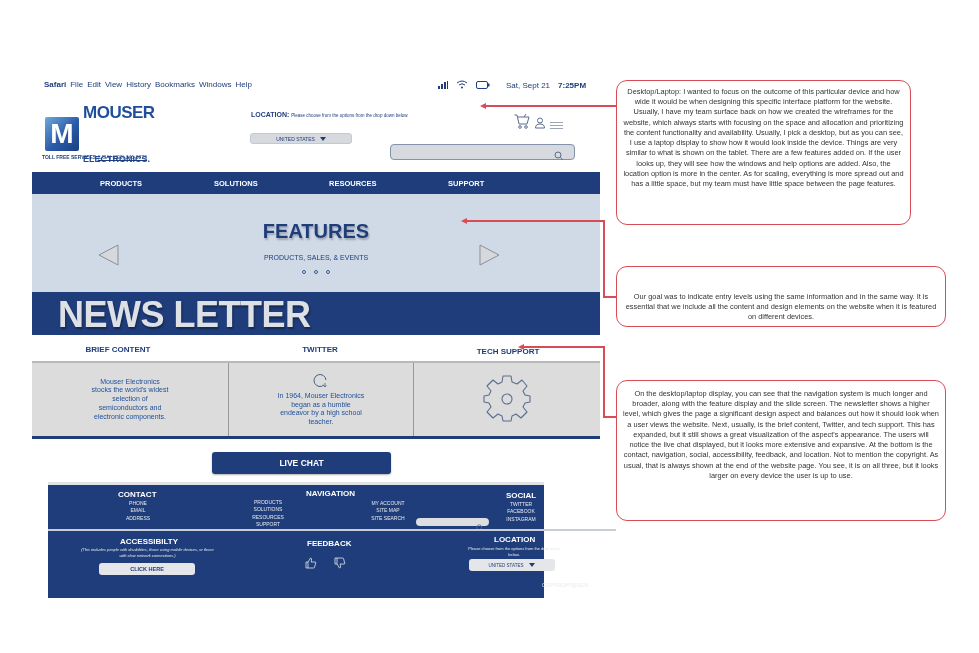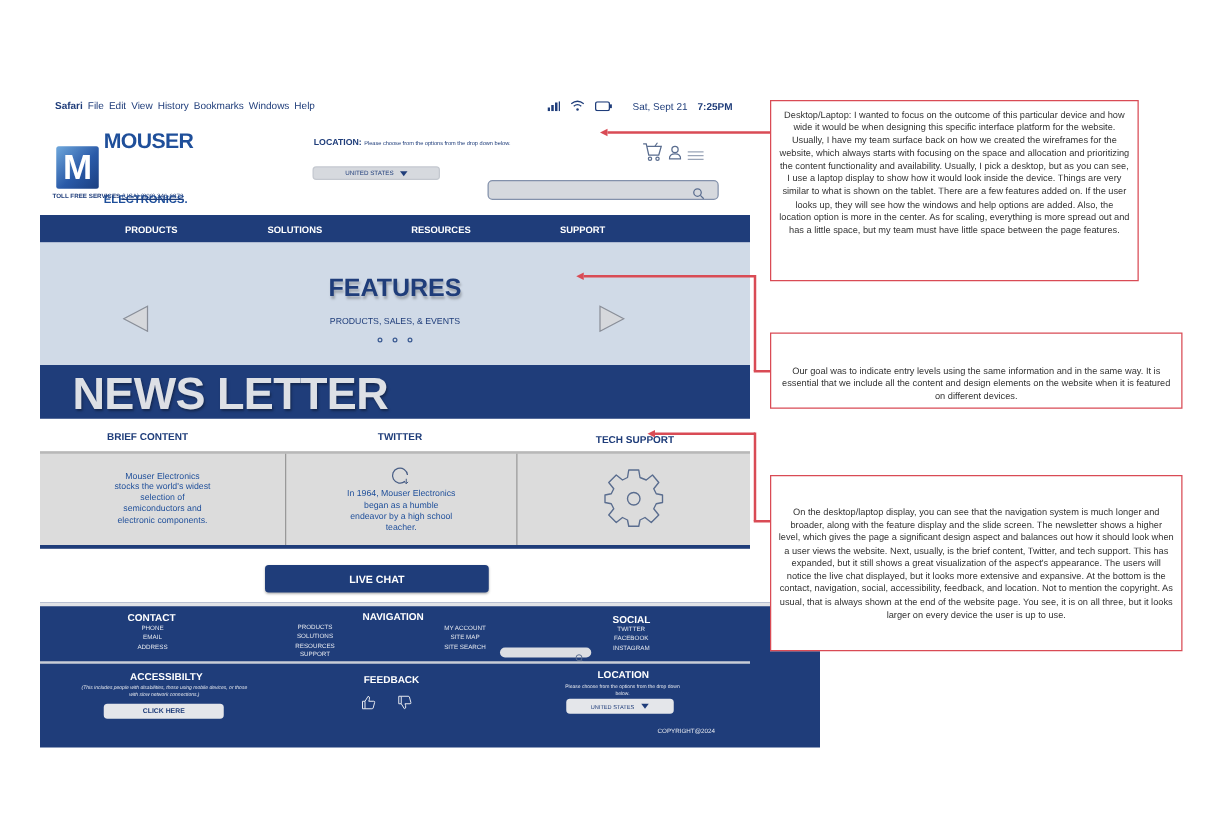--- a/index.html
+++ b/index.html
@@ -51,35 +51,35 @@
   .colheads { position: absolute; top: 173px; left: 0; width: 568px; height: 16px; font-size: 8px; font-weight: bold; color: #1f3d7a; }
   .colheads div { position: absolute; text-align: center; width: 190px; }
   .cols { position: absolute; top: 189px; left: 0; width: 568px; height: 78px; background: #dcdcdc; border-top: 2px solid #b8b8b8; border-bottom: 3px solid #1f3d7a; display: flex; }
   .col { flex: 1; border-right: 1px solid #999; display: flex; align-items: center; justify-content: center; flex-direction: column; font-size: 7px; color: #1f4f9a; text-align: center; line-height: 1.25; }
   .col:last-child { border-right: none; }
   .col:first-child { flex: 0 0 197px; }
   .col:nth-child(2) { flex: 0 0 185px; }
 
   .livechat { position: absolute; top: 280px; left: 180px; width: 179px; height: 22px; background: #1f3d7a; border-radius: 3px; color: #fff; font-size: 8.5px; font-weight: bold; display: flex; align-items: center; justify-content: center; box-shadow: 0 1px 2px rgba(0,0,0,0.3); border: none; }
 
-  .footer { position: absolute; top: 310px; left: 0; width: 624px; height: 116px; background: #1f3d7a; border-top: 3px solid #e1e3e7; color: #fff; }
+  .footer { position: absolute; top: 310px; left: 16px; width: 496px; height: 116px; background: #1f3d7a; border-top: 3px solid #e1e3e7; color: #fff; }
   .footer .divider { position: absolute; top: 44px; left: 0; width: 568px; height: 2px; background: #c8cdd6; }
   .fh { position: absolute; font-size: 8px; font-weight: bold; color: #fff; }
   .fl { position: absolute; font-size: 5px; color: #e6e9ef; text-align: center; line-height: 1.45; }
   .fsearch { position: absolute; left: 368px; top: 33px; width: 73px; height: 8px; background: #dcdee2; border-radius: 4px; }
   .fsearch .mag { position: absolute; right: 5px; top: 0px; }
   .clickhere { position: absolute; left: 51px; top: 78px; width: 96px; height: 12px; background: #e4e6ea; border-radius: 3px; color: #1f3d7a; font-size: 5.5px; font-weight: bold; display: flex; align-items: center; justify-content: center; border: none; }
   .floc-select { position: absolute; left: 421px; top: 74px; width: 86px; height: 12px; background: #e4e6ea; border-radius: 3px; color: #1f3d7a; font-size: 4.5px; display: flex; align-items: center; justify-content: center; gap: 6px; }
   .copyright { position: absolute; left: 494px; top: 97px; font-size: 5px; color: #e6e9ef; }
 
   
-  .note { position: absolute; border: 1.5px solid #d94b55; border-radius: 0; background: #fff; font-size: 7.4px; line-height: 1.38; color: #333; text-align: center; padding: 6px 6px; }
+  .note { position: absolute; border: 1.5px solid #d94b55; border-radius: 11px; background: #fff; font-size: 7.4px; line-height: 1.38; color: #333; text-align: center; padding: 6px 6px; }
   .note1 { left: 616px; top: 80px; width: 295px; height: 145px; }
   .note2 { left: 616px; top: 266px; width: 330px; height: 61px; padding-top: 25px; }
-  .note3 { left: 616px; top: 380px; width: 330px; height: 141px; padding-top: 24px; }
+  .note3 { left: 616px; top: 380px; width: 330px; height: 141px; padding-top: 8px; }
   .line { position: absolute; background: #d94b55; }
   .arrowhead { position: absolute; width: 0; height: 0; border-top: 3px solid transparent; border-bottom: 3px solid transparent; border-right: 6px solid #d94b55; }
 </style>
 </head>
 <body>
 
 <div class="abs menubar">
   <span class="app">Safari</span>
   <span>File</span>
   <span>Edit</span>

